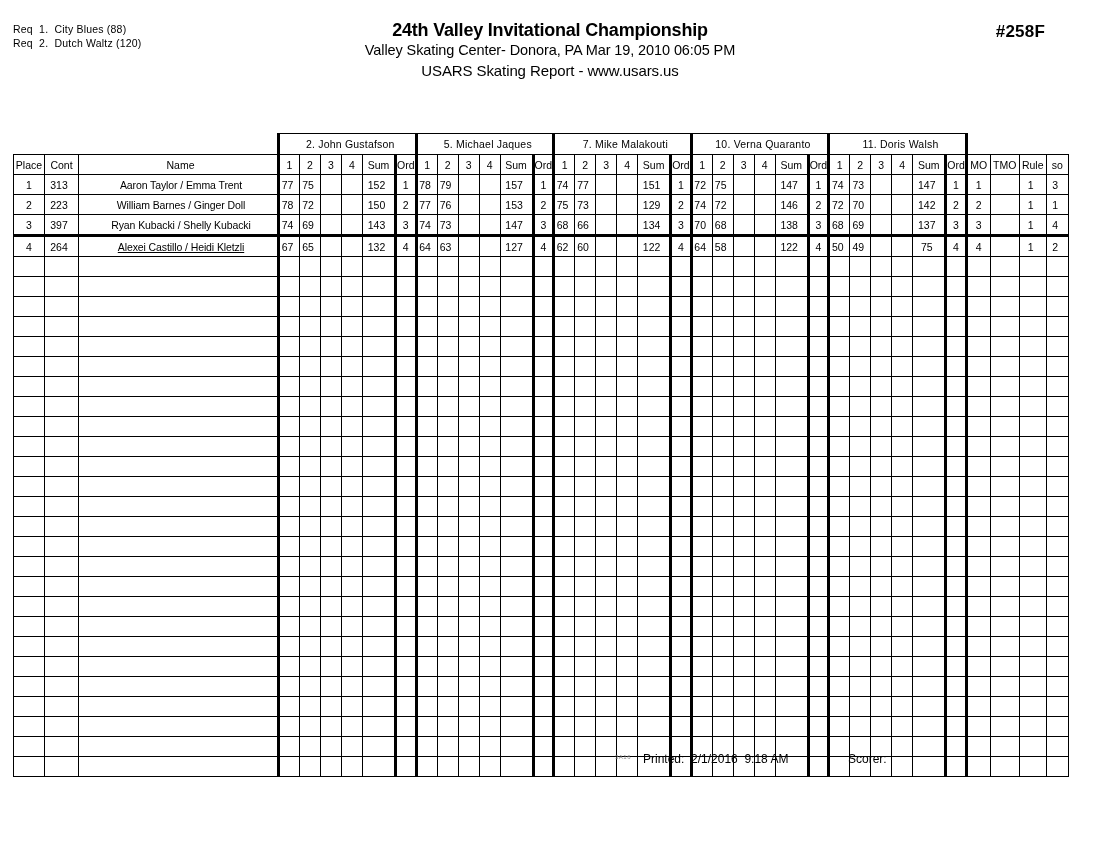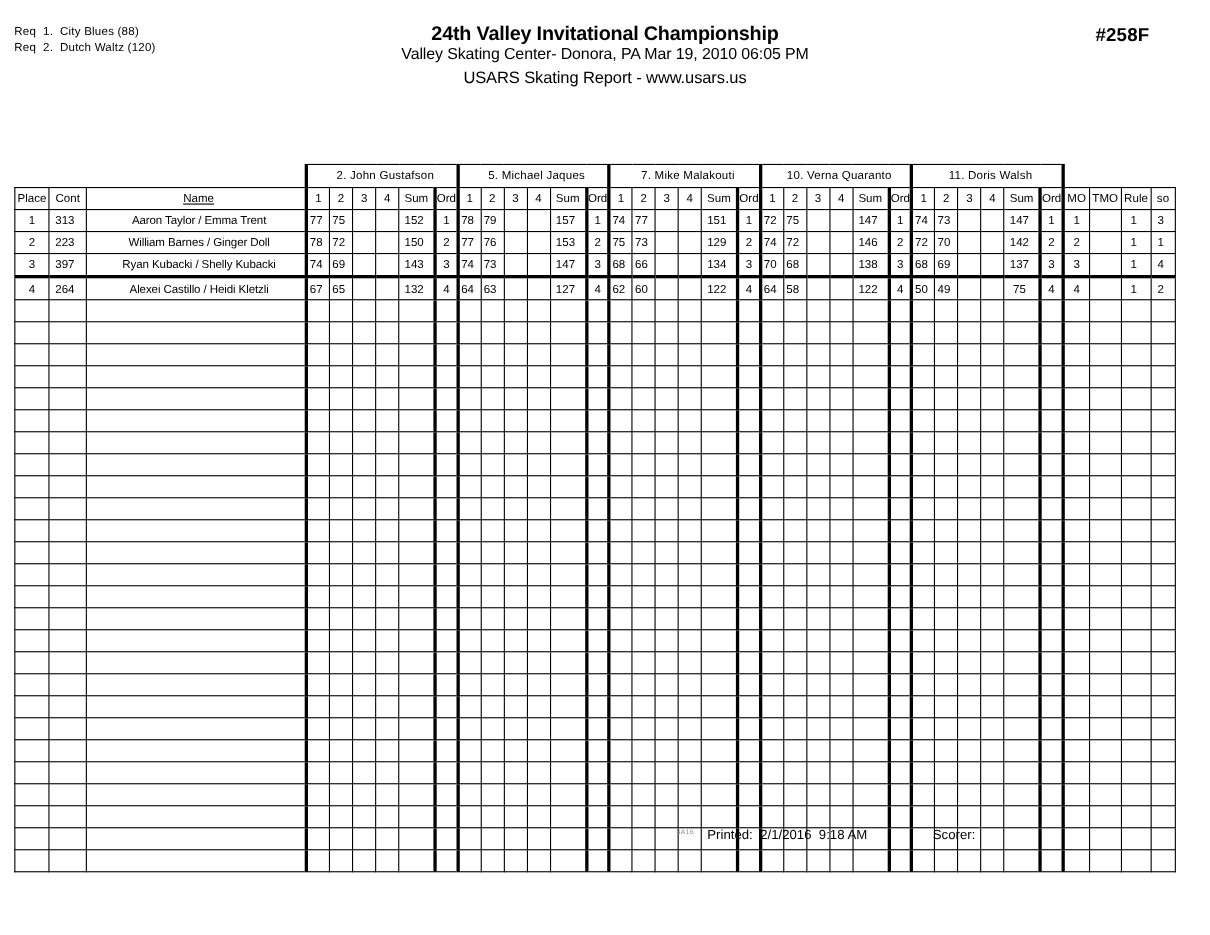--- a/index.html
+++ b/index.html
@@ -65,21 +65,21 @@
     top: 22px;
     font-size: 17px;
     font-weight: bold;
     letter-spacing: 0.2px;
   }
 
   
   .sheet {
     position: absolute;
     left: 13px;
-    top: 149px;
+    top: 133px;
     border-collapse: collapse;
     table-layout: fixed;
     font-size: 10.5px;
   }
   .sheet td, .sheet th {
     border: 1px solid #000;
     padding: 0;
     margin: 0;
     font-weight: normal;
     font-size: 10.5px;
@@ -117,31 +117,30 @@
     border-right: 3px solid #000 !important;
   }
 
   .name-cell {
     text-align: left;
     padding-left: 6px !important;
   }
   .hdr-left {
     text-align: left;
     padding-left: 5px !important;
-    text-decoration: underline;
   }
 
   
   tr.data-row td { height: 19px; }
   tr.empty-row td { height: 19px; }
 
   .place-val { font-weight: bold; font-size: 12px; }
   .cont-val  { font-weight: bold; font-size: 12px; text-align: right; padding-right: 5px !important; }
   .nm-bold   { font-weight: bold; font-size: 12px; letter-spacing: -0.1px; }
-  .nm-plain  { font-weight: normal; font-size: 11.5px; letter-spacing: -0.1px; }
+  .nm-plain  { font-weight: normal; font-size: 11.5px; letter-spacing: -0.1px; text-decoration: underline; }
   .num-r     { text-align: right; padding-right: 4px !important; }
 
   
   .footer {
     position: absolute;
     left: 13px;
     top: 752px;
     width: 1030px;
     height: 20px;
     font-size: 12px;

